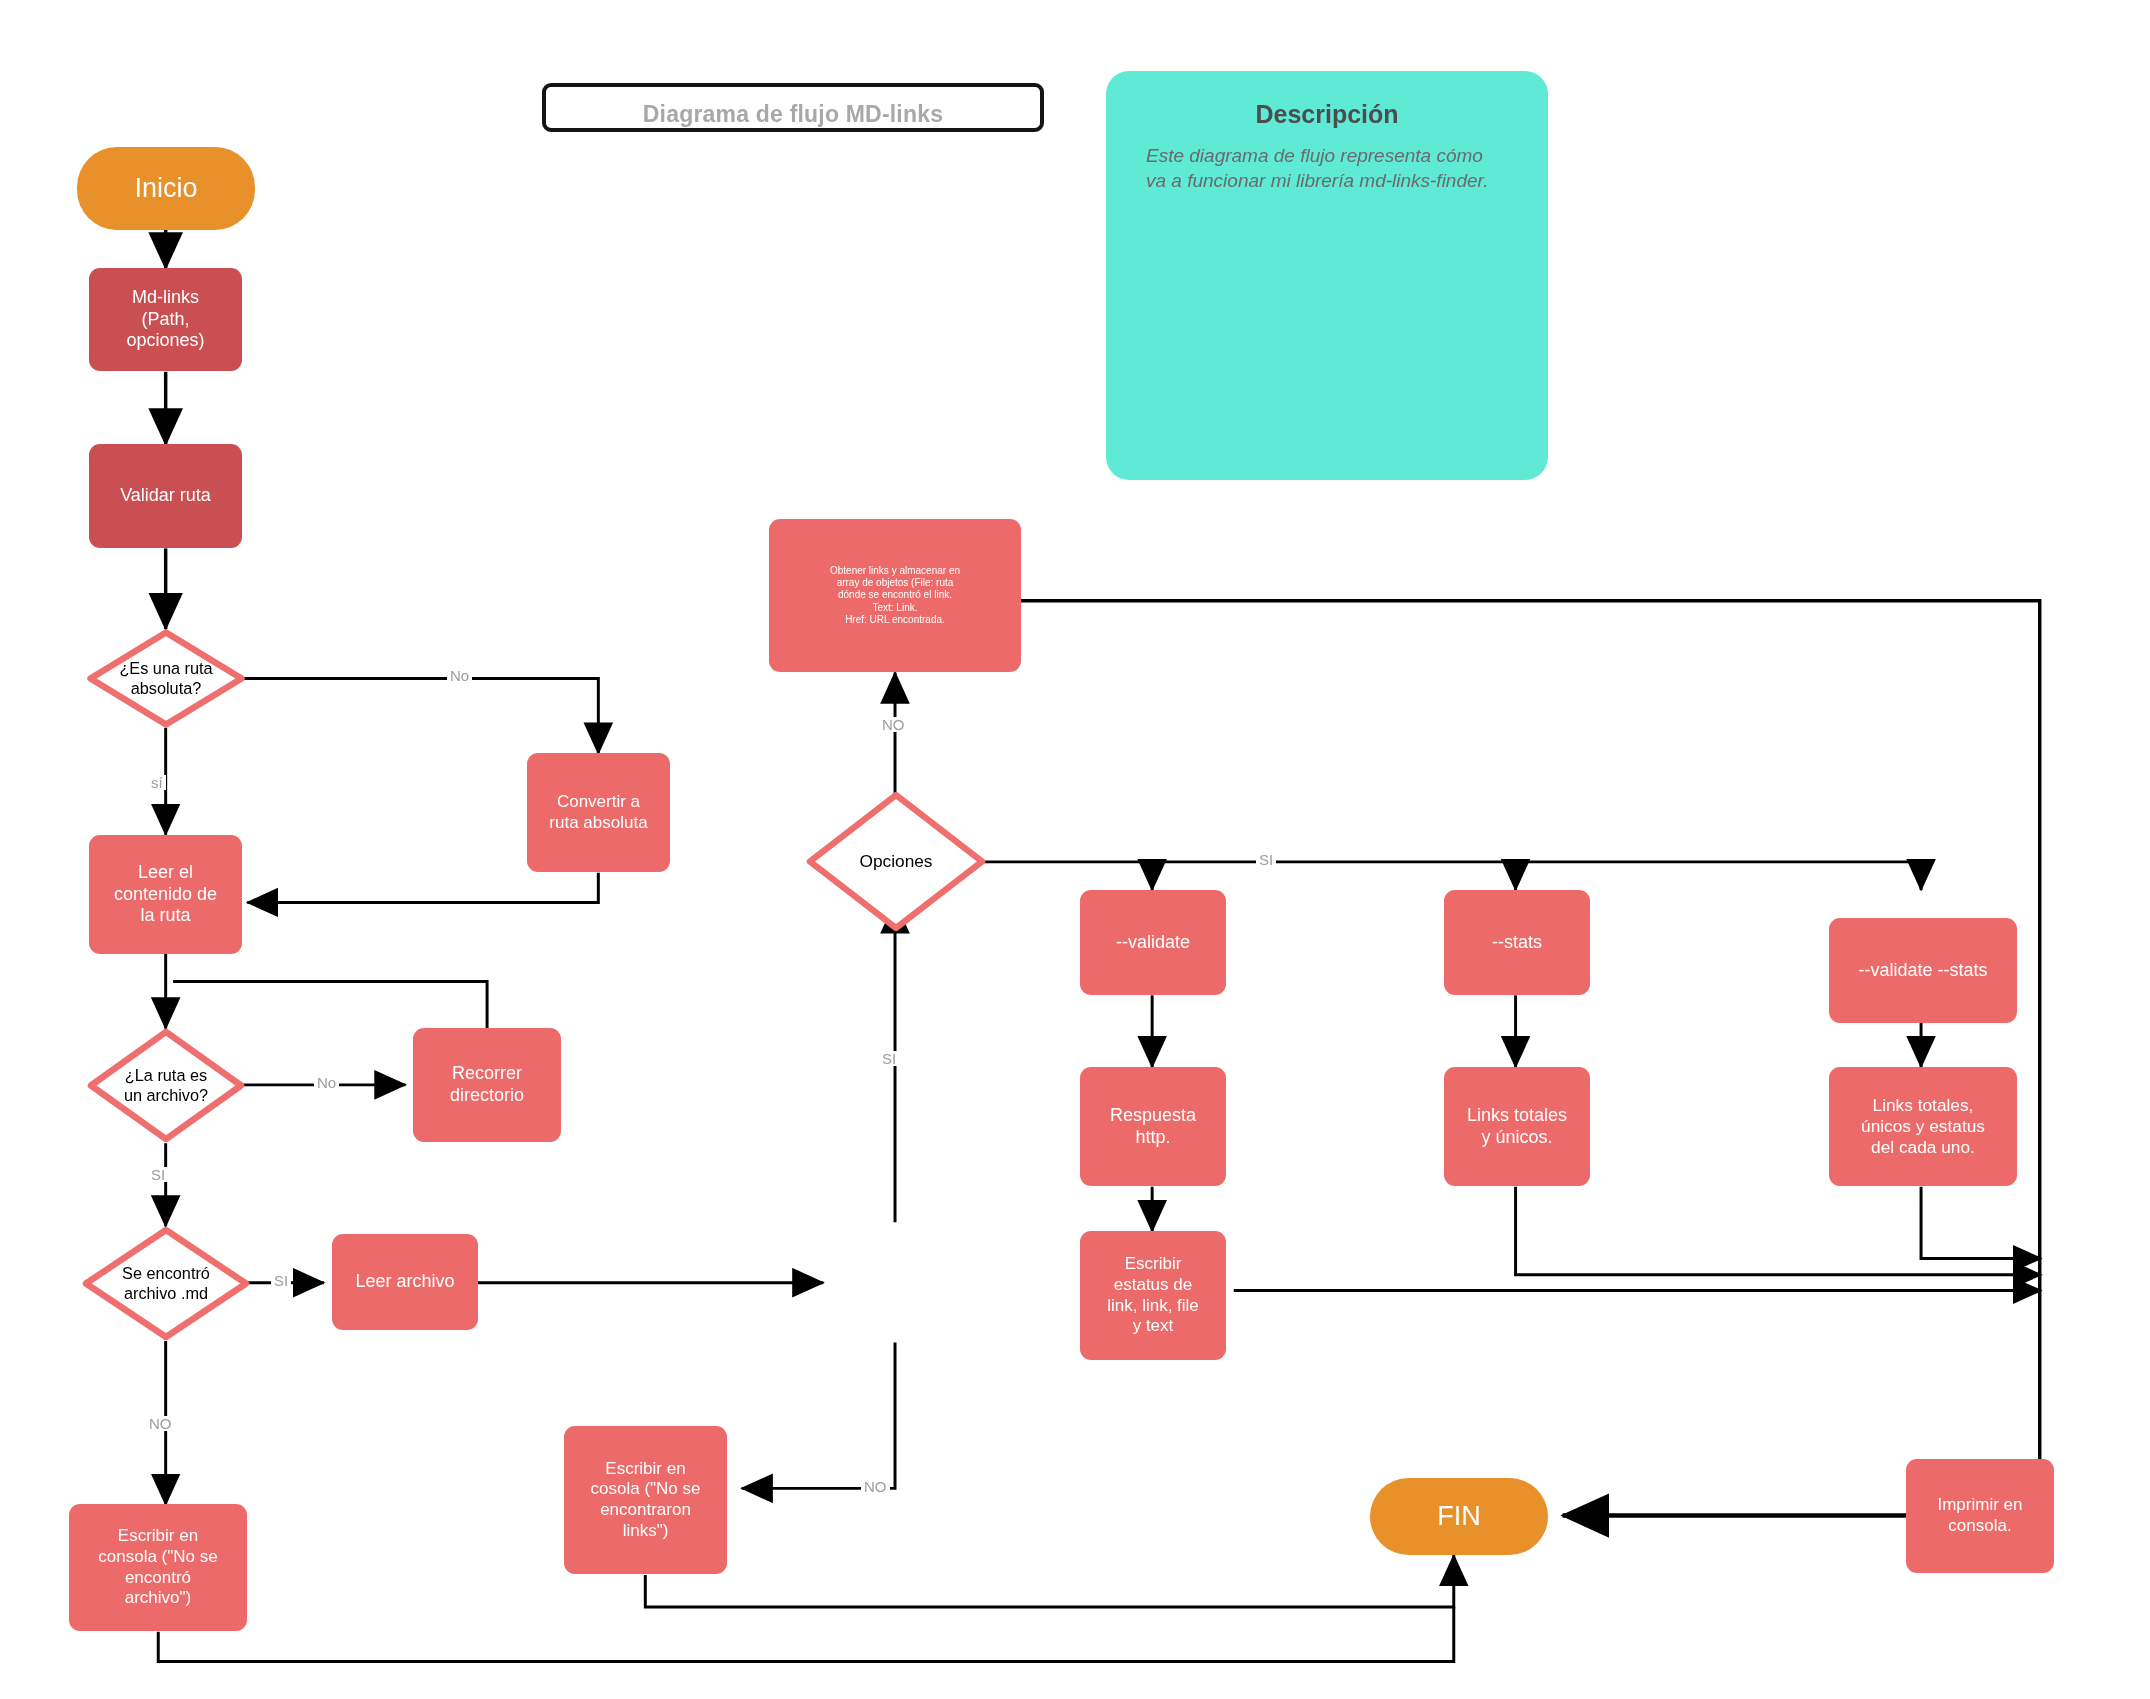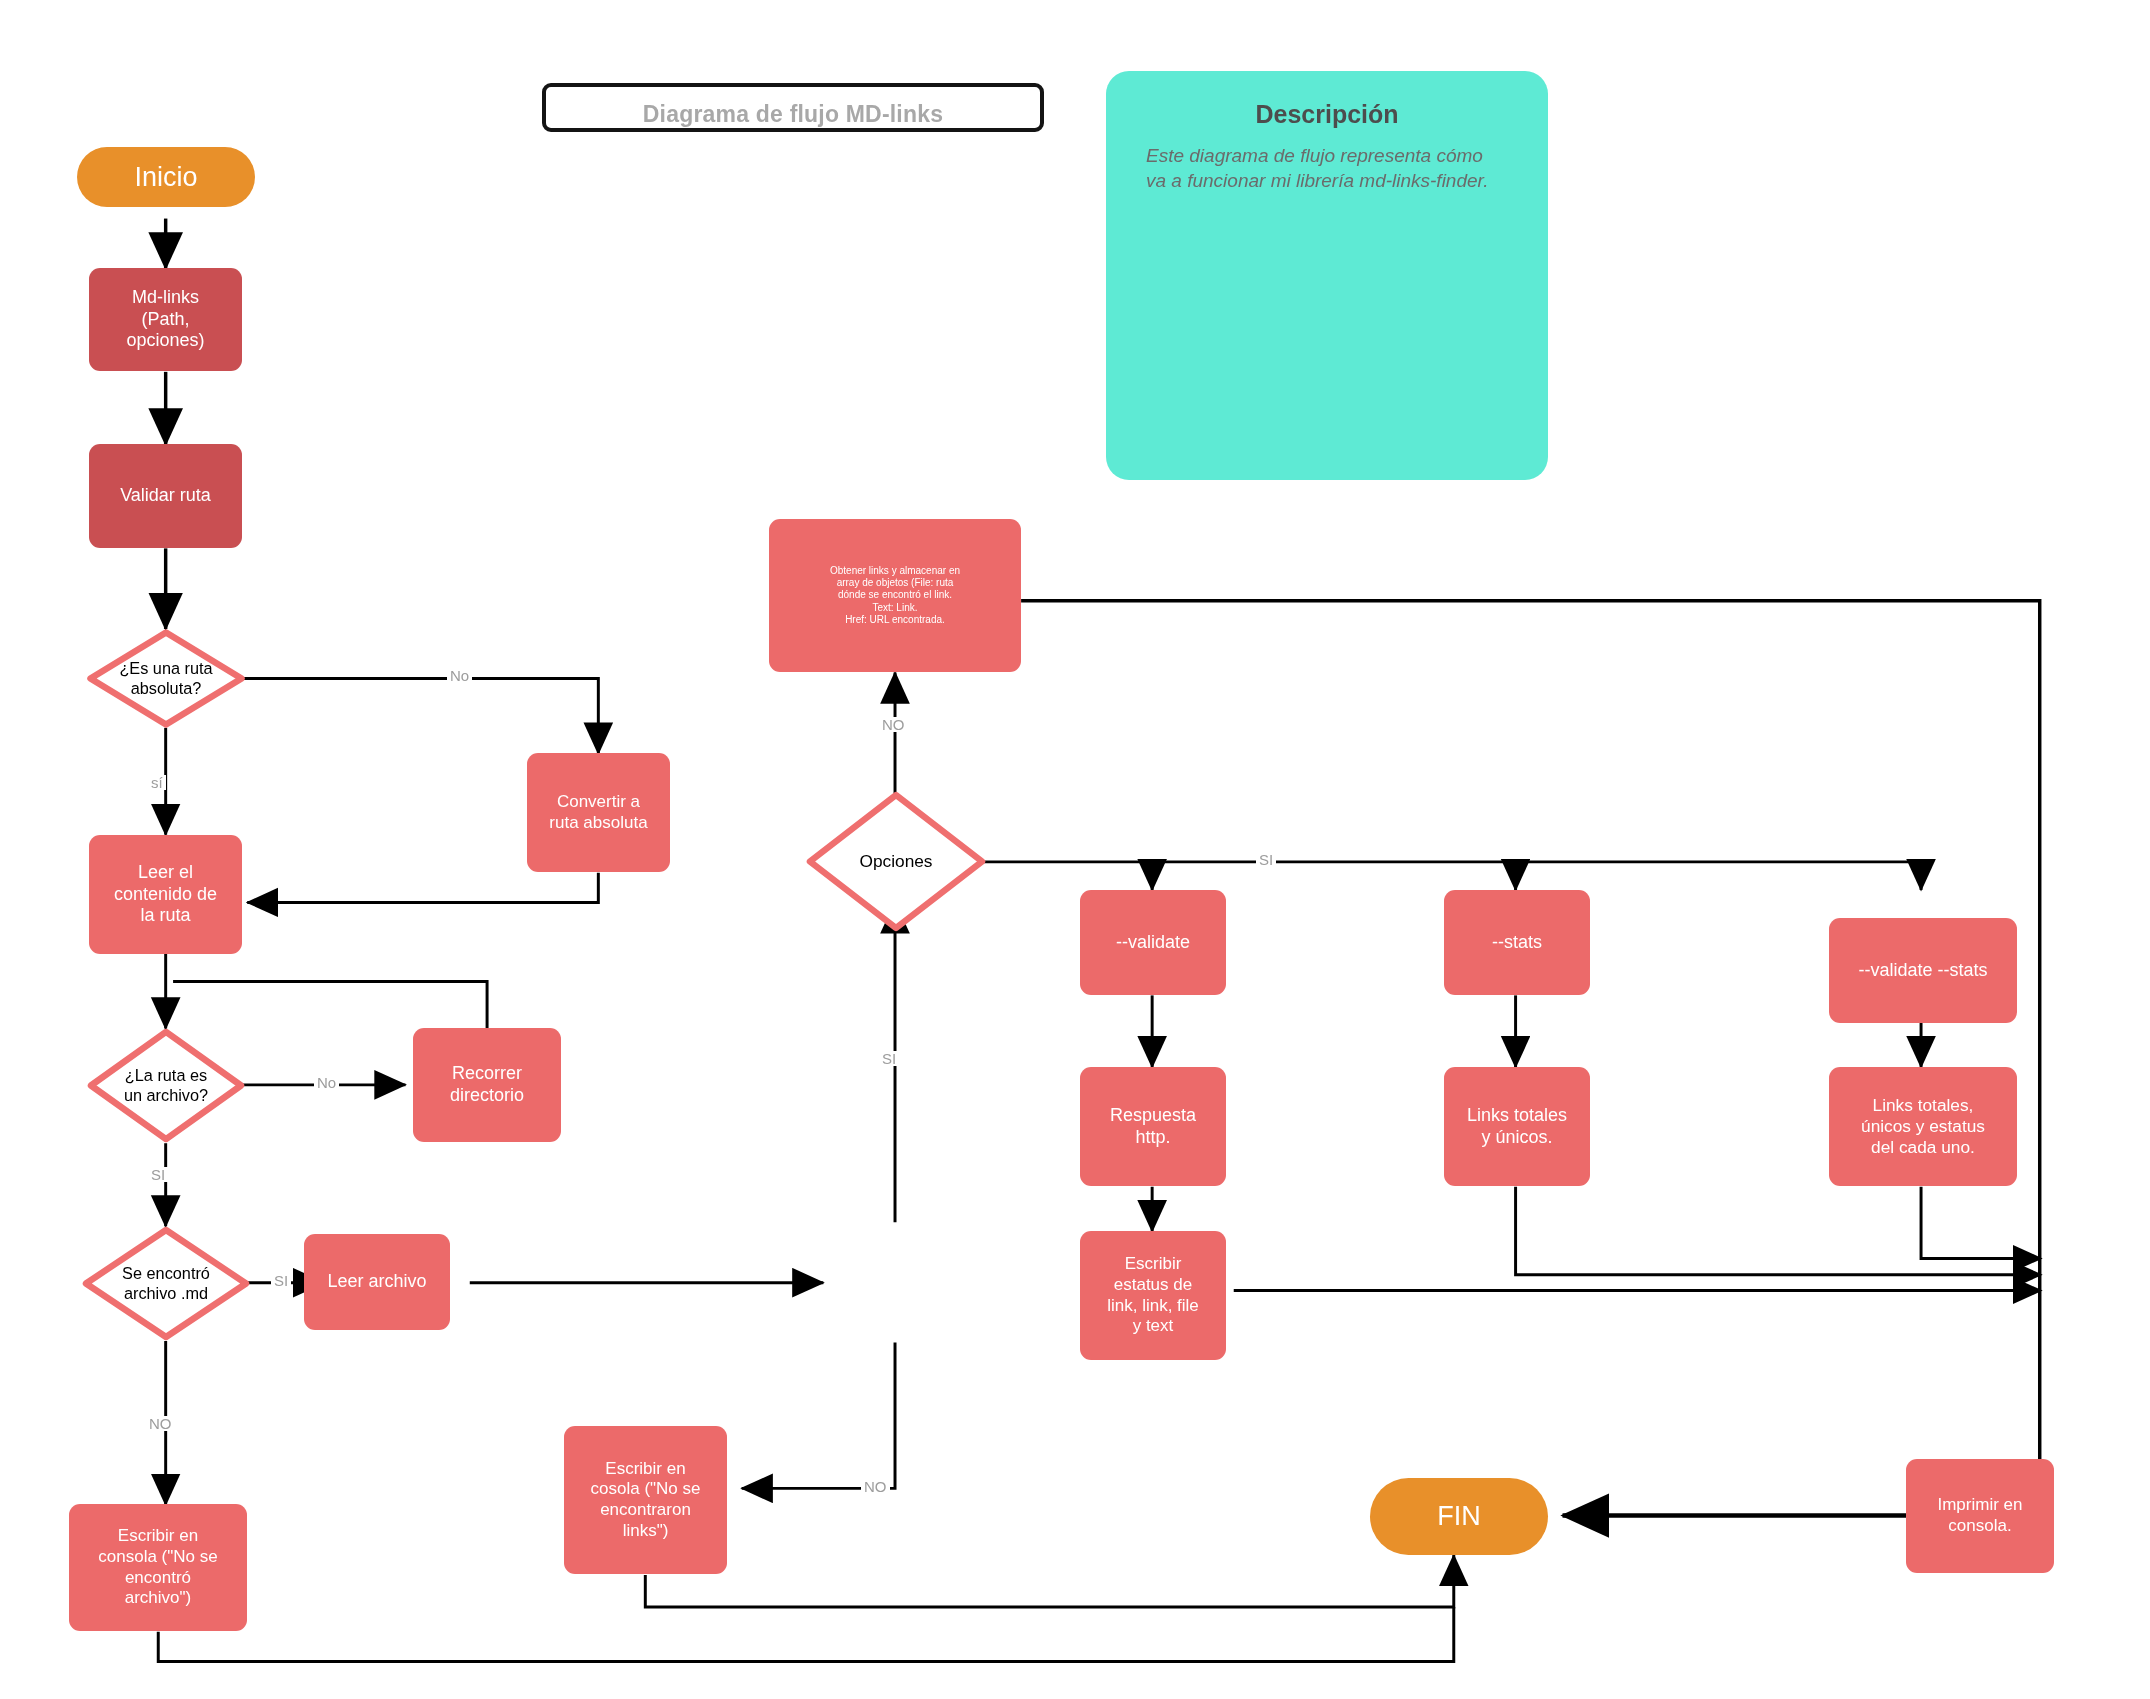--- a/index.html
+++ b/index.html
@@ -106,21 +106,21 @@
 
   <div id="title-box">
     <div id="title-text">Diagrama de flujo MD-links</div>
   </div>
 
   <div id="desc-panel">
     <div id="desc-title">Descripción</div>
     <div class="desc-p">Este diagrama de flujo representa cómo va a funcionar mi librería md-links-finder.</div>
   </div>
 
-  <div class="node term" style="left:77px;top:147px;width:178px;height:60px;font-size:27px;border-radius:40px;">
+  <div class="node term" style="left:77px;top:147px;width:178px;height:83px;font-size:27px;border-radius:40px;">
     <span>Inicio</span>
   </div>
 
   <div class="node proc dark" style="left:89px;top:268px;width:153px;height:103px;font-size:18px;white-space:pre-line;">
     <span>Md-links
 (Path,
 opciones)</span>
   </div>
 
   <div class="node proc dark" style="left:89px;top:444px;width:153px;height:104px;font-size:18px;white-space:pre-line;">
@@ -160,21 +160,21 @@
   </div>
 
   <div class="dec" style="left:82px;top:1226px;width:168px;height:115px;font-size:16.3px;">
     <svg class="dshape" viewBox="0 0 340 232" preserveAspectRatio="none">
       <polygon points="170,8 332,116 170,224 8,116" fill="#ffffff" stroke="#EF6F6F" stroke-width="13" stroke-linejoin="round"></polygon>
     </svg>
     <div class="dtext" style="white-space:pre-line;">Se encontró
 archivo .md</div>
   </div>
 
-  <div class="node proc" style="left:304px;top:1234px;width:146px;height:96px;font-size:18px;">
+  <div class="node proc" style="left:332px;top:1234px;width:146px;height:96px;font-size:18px;">
     <span>Leer archivo</span>
   </div>
 
   <div class="node proc" style="left:69px;top:1504px;width:178px;height:127px;font-size:17px;white-space:pre-line;">
     <span>Escribir  en
 consola ("No se
 encontró
 archivo")</span>
   </div>
 

